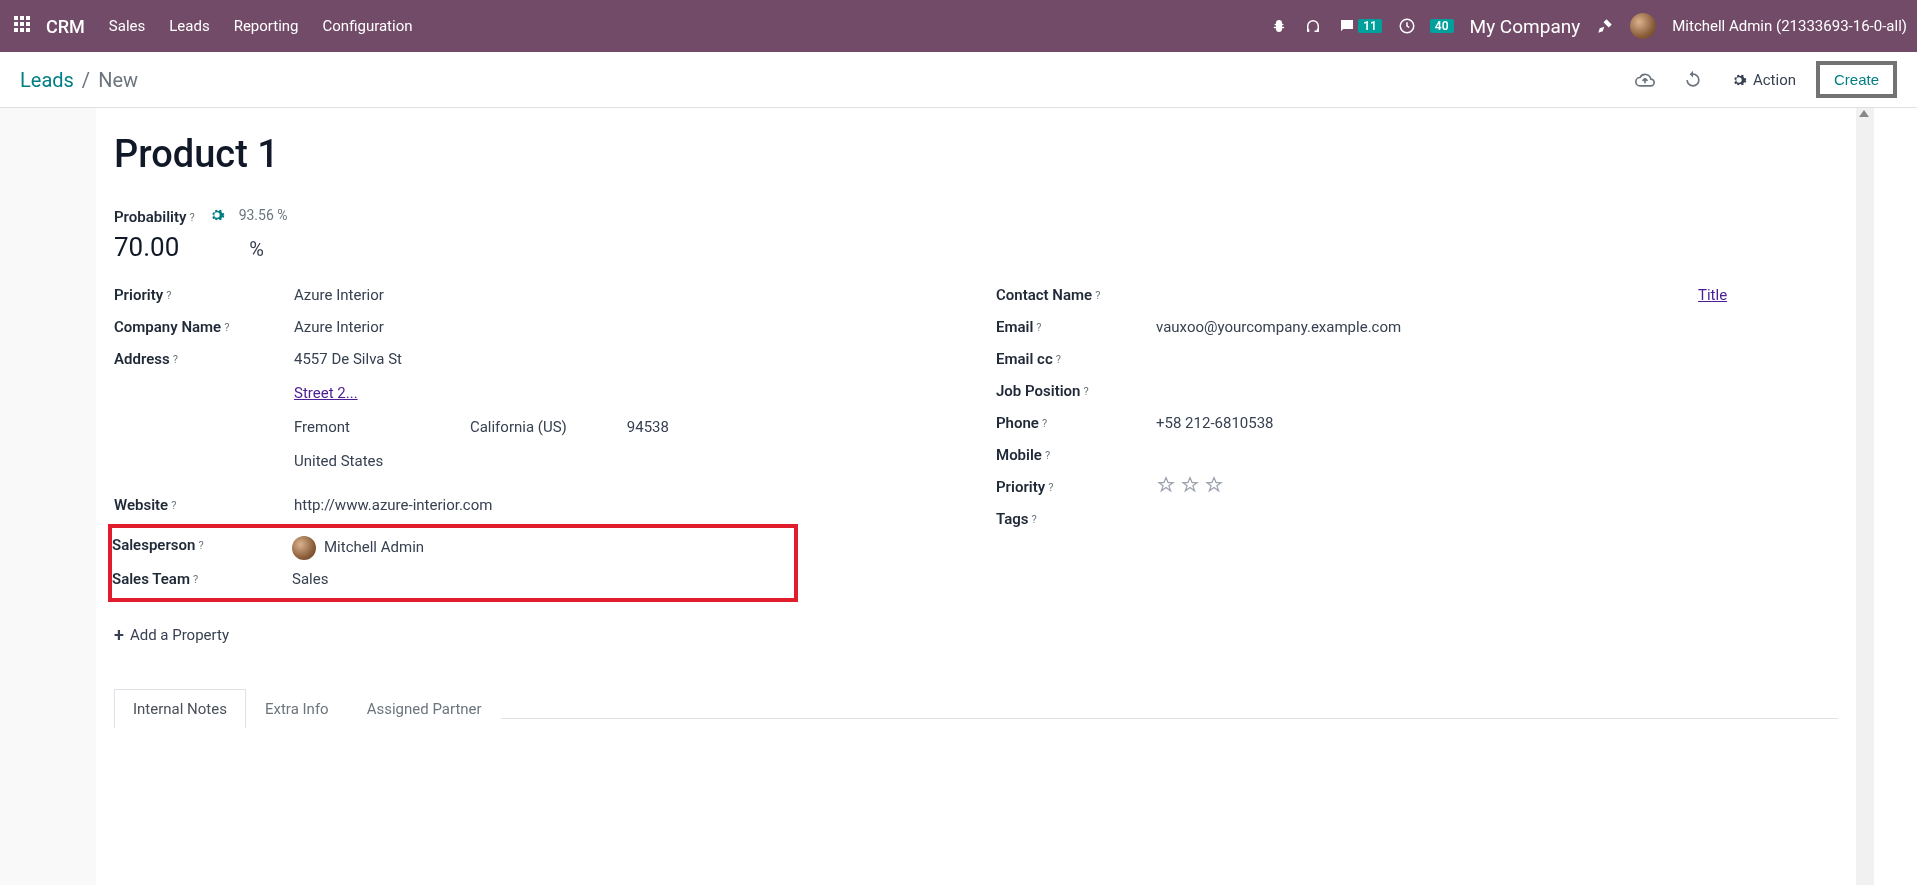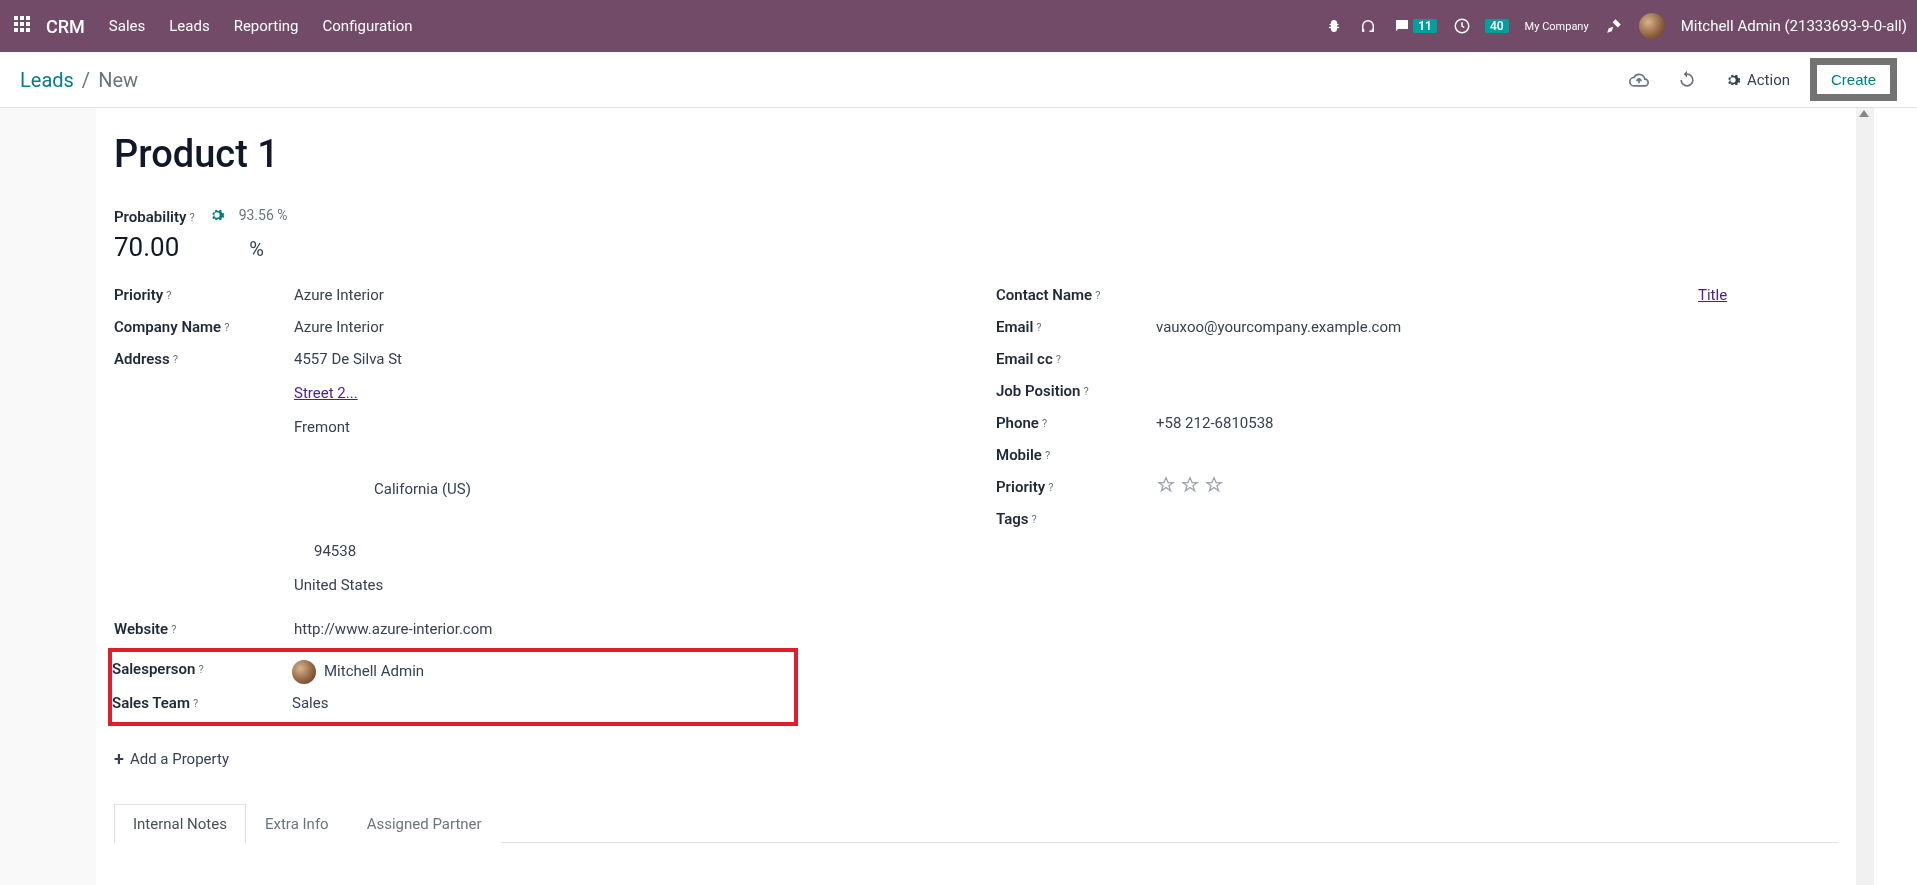--- a/index.html
+++ b/index.html
@@ -10,36 +10,36 @@
   .apps-icon { width: 20px; height: 20px; display: grid; grid-template-columns: repeat(3,4px); grid-template-rows: repeat(3,4px); gap: 2px; margin-right: 12px; margin-left:4px; cursor: pointer; }
   .apps-icon span { background: #fff; }
   .brand { font-size: 18px; font-weight: 500; margin-right: 24px; }
   .nav-item { margin-right: 24px; cursor: pointer; font-size: 15px; }
   .nav-spacer { flex: 1; }
   .nav-right { display: flex; align-items: center; gap: 16px; }
   .nav-ico { width:18px; height:18px; display:flex;align-items:center;justify-content:center; cursor:pointer; fill:#fff; color:#fff;}
   .chat-wrap { display:flex; align-items:center; cursor:pointer; gap:2px;}
   .badge { background:#00a09d; color:#fff; font-size:12px; padding:0 5px; border-radius:2px; font-weight:600;}
   .clock-wrap { display:flex; align-items:center; cursor:pointer; gap:14px;}
-  .company-name { cursor:pointer; font-size:11px;}
+  .company-name { cursor:pointer; font-size:19px;}
   .avatar { width:26px; height:26px; border-radius:50%; background: radial-gradient(circle at 35% 35%, #d9b38c 0%, #8b5e3c 60%, #5b3a1e 100%); display:inline-block;}
   .user-label { font-size:15px; cursor:pointer;}
   
   
   .ctrlbar { height:56px; border-bottom:1px solid #dee2e6; display:flex; align-items:center; padding:0 20px;}
   .crumbs { font-size:20px; color:#6c757d; display:flex; align-items:center; gap:8px;}
   .crumb-link { color:#017e84; cursor:pointer;}
   .crumb-sep { color:#6c757d;}
   .crumb-cur { color:#6c757d;}
   .ctrl-spacer { flex:1;}
   .ctrl-icons { display:flex; align-items:center; gap:28px; margin-right:28px;}
   .ctrl-ico { width:20px;height:20px; cursor:pointer; fill:#6c757d; color:#6c757d;}
   .action-btn { display:flex; align-items:center; gap:6px; color:#374151; cursor:pointer; font-size:15px;}
   .gear-sm { width:16px;height:16px; fill:#374151;}
-  .create-btn { border:7px solid #737373; color:#017e84; background:#fff; padding:6px 14px; font-size:15px; cursor:pointer; margin-left:20px;}
+  .create-btn { border:4px solid #737373; color:#017e84; background:#fff; padding:6px 14px; font-size:15px; cursor:pointer; margin-left:20px;}
   
   
   .body-wrap { display:flex; }
   .gutter-left { width:96px; background:#f9f9f9; min-height:780px;}
   .sheet { flex:1; padding: 24px 18px 0 18px; max-width:1760px; position:relative;}
   .scroll-strip { width:18px; background:#f1f1f1; min-height:780px; position:relative;}
   .scroll-arrow { position:absolute; top:2px; left:3px; width:0;height:0;border-left:5px solid transparent;border-right:5px solid transparent;border-bottom:7px solid #888;}
   
   h1.title { font-size:38px; font-weight:500; color:#111827; margin-bottom:28px;}
   
@@ -52,34 +52,34 @@
   .gear-prob { width:16px;height:16px; fill:#017e84; cursor:pointer;}
   .prob-pct-row { display:flex; align-items:baseline; gap:70px; margin-bottom:20px;}
   .big-num { font-size:26px; color:#111827;}
   .big-pct { font-size:20px; color:#374151;}
   
   .two-col { display:flex; gap:40px;}
   .col { flex:1; min-width:0;}
   .col-right .lbl { width:160px;}
   .placeholder { color:#4c1d95;text-decoration:underline;}
   .addr-block .val-line { margin-bottom:12px;}
-  .addr-grid { display:flex; gap:40px; margin-bottom:12px;flex-direction:column;}
+  .addr-grid { display:flex; gap:40px; margin-bottom:12px;}
   
   .highlight-box { border:4px solid #e11d2b; padding:4px 6px 4px 0; margin-left:-6px; margin-top:4px; width:690px;}
   .highlight-box .row { margin-bottom:6px;}
   .sp-avatar { width:24px;height:24px;border-radius:50%; background: radial-gradient(circle at 35% 35%, #d9b38c 0%, #8b5e3c 60%, #5b3a1e 100%); display:inline-block; margin-right:8px; vertical-align:middle;}
   
   .stars { display:flex; gap:4px;}
   .star { width:20px;height:20px; fill:none; stroke:#9ca3af; stroke-width:1.5; cursor:pointer;}
   
   .add-prop { display:flex; align-items:center; gap:6px; color:#374151; cursor:pointer; margin-top:22px; font-size:15px;}
   .plus { font-size:18px; font-weight:600;}
   
   .tabs { display:flex; margin-top:34px; border-bottom:1px solid #dee2e6; margin-bottom:0;}
-  .tab { padding:10px 18px; border:1px solid transparent; border-bottom:none; cursor:pointer; color:#6c757d; font-size:15px; position:relative; top:1px; background:#fff;}
+  .tab { padding:10px 18px; border:1px solid transparent; border-bottom:none; cursor:pointer; color:#6c757d; font-size:15px; position:relative; top:10px; background:#fff;}
   .tab.active { border-color:#dee2e6; color:#495057; border-top:1px solid #dee2e6;}
   
 </style>
 </head>
 <body>
 
 <div class="topnav">
   <div class="apps-icon">
       <span></span>
       <span></span>
@@ -115,21 +115,21 @@
           <circle cx="12" cy="12" r="9" fill="none" stroke="#fff" stroke-width="2"></circle>
           <path d="M12 7v5l3 2" stroke="#fff" stroke-width="2" fill="none"></path>
         </svg>
       <span class="badge">40</span>
     </div>
     <div class="company-name">My Company</div>
     <svg class="nav-ico" viewBox="0 0 24 24">
         <path d="M14 3l7 7-4 4-7-7 4-4zM3 21l6-2 2-6-6 2-2 6z"></path>
       </svg>
     <span class="avatar"></span>
-    <div class="user-label">Mitchell Admin (21333693-9-0-all)</div>
+    <div class="user-label">Mitchell Admin (21333693-16-0-all)</div>
   </div>
 </div>
 
 <div class="ctrlbar">
   <div class="crumbs">
     <span class="crumb-link">Leads</span>
     <span class="crumb-sep">/</span>
     <span class="crumb-cur">New</span>
   </div>
   <div class="ctrl-spacer"></div>

